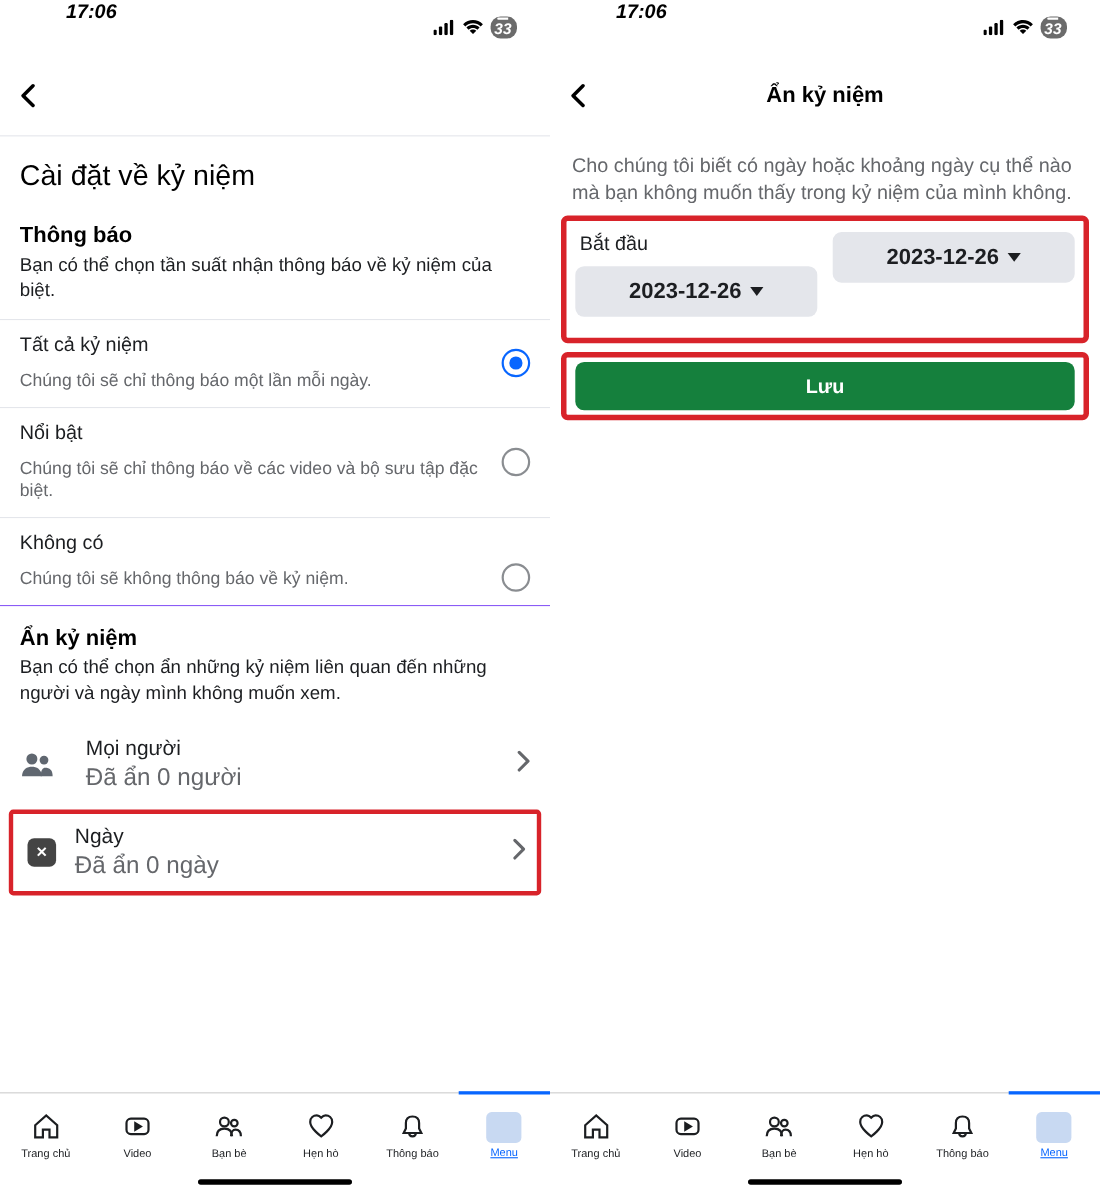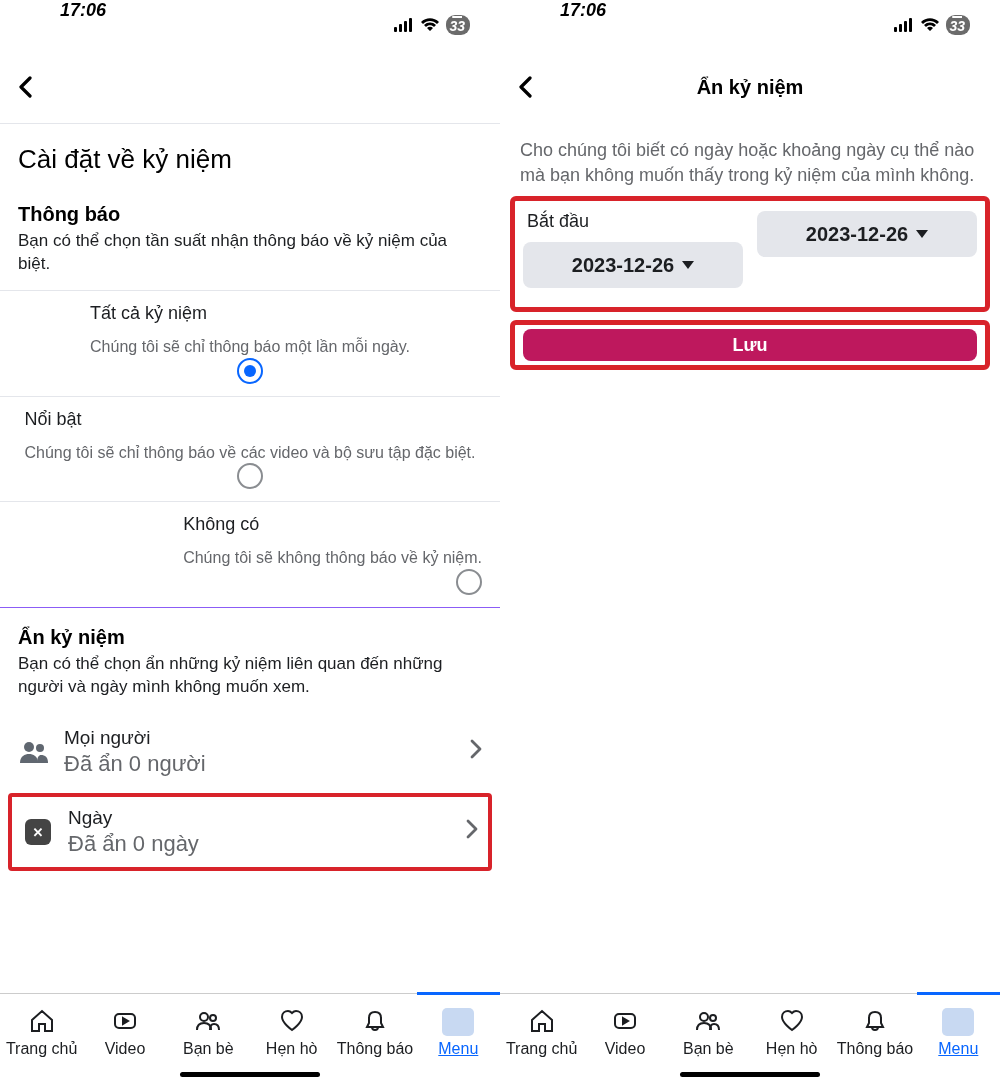--- a/index.html
+++ b/index.html
@@ -81,40 +81,39 @@
   .section-desc {
     font-size: 17px; color: #1c1e21;
     padding: 2px 18px 14px;
     line-height: 1.35;
   }
   .radio-row {
     padding: 12px 18px 12px;
     border-top: 1px solid #e4e6eb;
     display: flex; align-items: center;
     cursor: pointer;
-    flex-direction: column;
   }
   .radio-row:last-of-type { border-bottom: 1px solid #e4e6eb; }
   .radio-text { flex: 1; }
   .radio-label { font-size: 18px; color:#1c1e21; font-weight: 500; }
   .radio-sub { font-size: 16px; color: #65676b; margin-top: 13px; line-height:1.3;}
   .radio-circle {
     width: 26px; height: 26px; border-radius: 50%;
     border: 2.5px solid #8a8d91;
     display: flex; align-items: center; justify-content: center;
   }
   .radio-circle.selected { border-color: #0866ff; }
   .radio-dot {
     width: 12px; height: 12px; border-radius: 50%; background: #0866ff;
   }
   .list-row {
     display: flex; align-items: center;
     padding: 14px 18px;
     cursor: pointer;
-    gap: 14px;
+    gap: 28px;
   }
   .list-icon {
     width: 32px; display:flex; justify-content:center; color:#65676b;
   }
   .list-text { flex: 1; }
   .list-label { font-size: 19px; color:#1c1e21; font-weight: 500;}
   .list-sub { font-size: 22px; color:#65676b; margin-top:2px;}
   .chevron { color:#65676b; font-size: 22px; }
   .highlight-box {
     border: 4px solid #d8232a;
@@ -143,22 +142,22 @@
     height: 46px;
     display:flex; align-items:center; justify-content:center;
     gap: 8px;
     font-size: 20px; font-weight:600; color:#1c1e21;
     cursor:pointer;
   }
   .caret-down {
     width:0;height:0;border-left:6px solid transparent;border-right:6px solid transparent;border-top:8px solid #1c1e21;
   }
   .save-btn {
-    background:#be185d; color:#fff;
-    border-radius:8px; height:32px;
+    background:#15803d; color:#fff;
+    border-radius:8px; height:44px;
     display:flex; align-items:center; justify-content:center;
     font-size:18px; font-weight:600;
     margin: 4px 8px;
     cursor:pointer;
   }
   .highlight-block2 {
     border:5px solid #d8232a; border-radius:6px;
     margin: 0 10px 8px;
   }
   
@@ -178,21 +177,21 @@
   .tab-item.active { color:#0866ff;text-decoration:underline; }
   .tab-item.active .tab-icon-box { background:#c8d9f2; }
   .tab-icon-box {
     width:32px; height:28px; border-radius:5px;
     display:flex; align-items:center; justify-content:center;
   }
   .tab-indicator {
     position:absolute; top:-2px; right:0;
     width: 83px; height:3px; background:#0866ff;
   }
-  .tab-bar .tab-label { font-size: 16px; }
+  .tab-bar .tab-label { font-size: 10px; }
   .home-indicator {
     position:absolute; bottom:6px; left:50%; transform:translateX(-50%);
     width:140px; height:5px; background:#000; border-radius:3px;
   }
   .cal-x-icon {
     width:26px;height:26px;border-radius:6px;background:#444;
     display:flex;align-items:center;justify-content:center;
     color:#fff;font-size:13px;font-weight:700;
   }
 </style>

